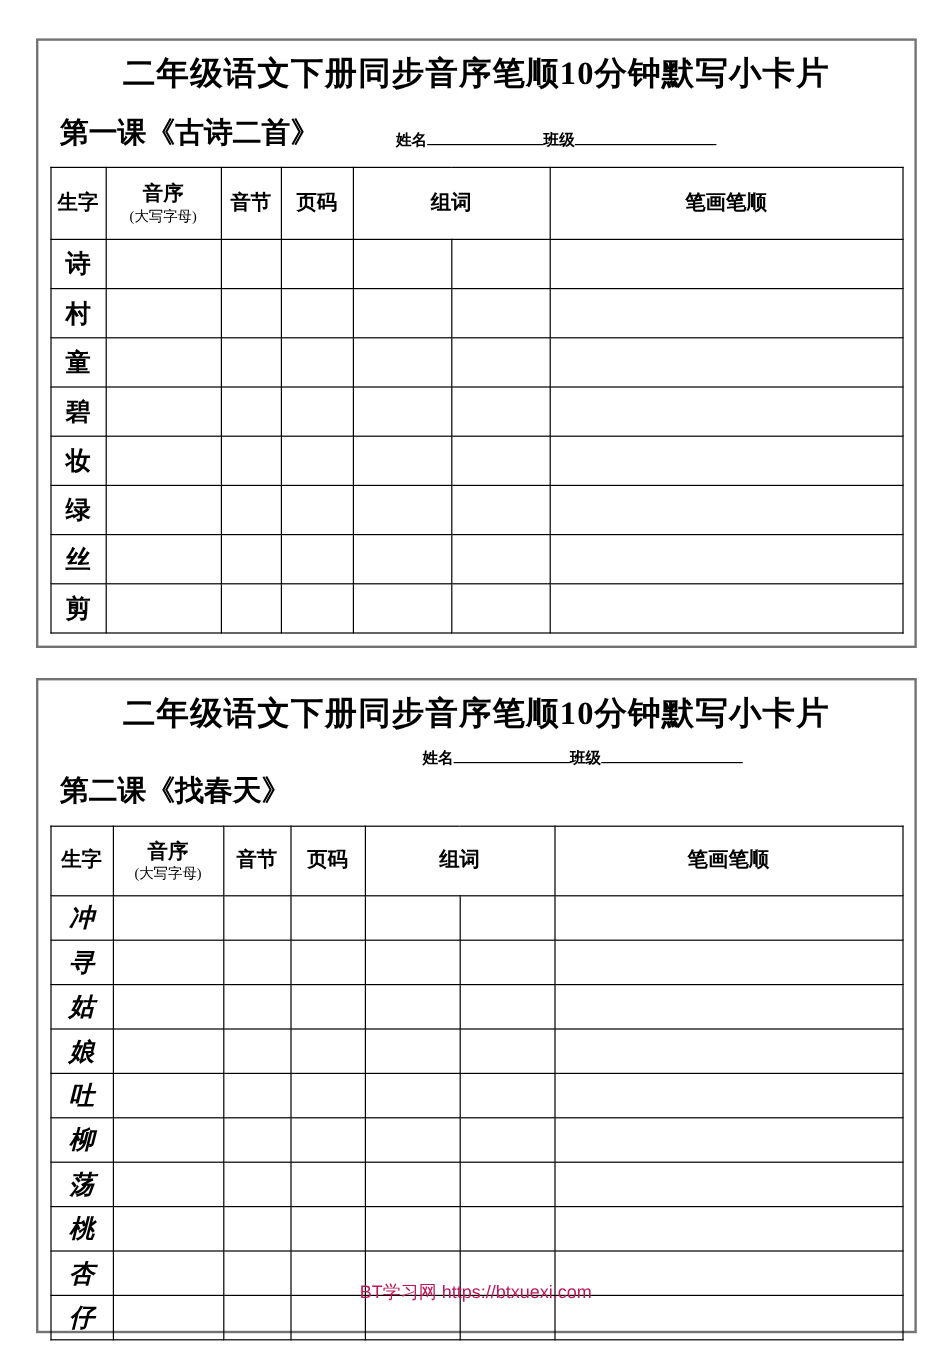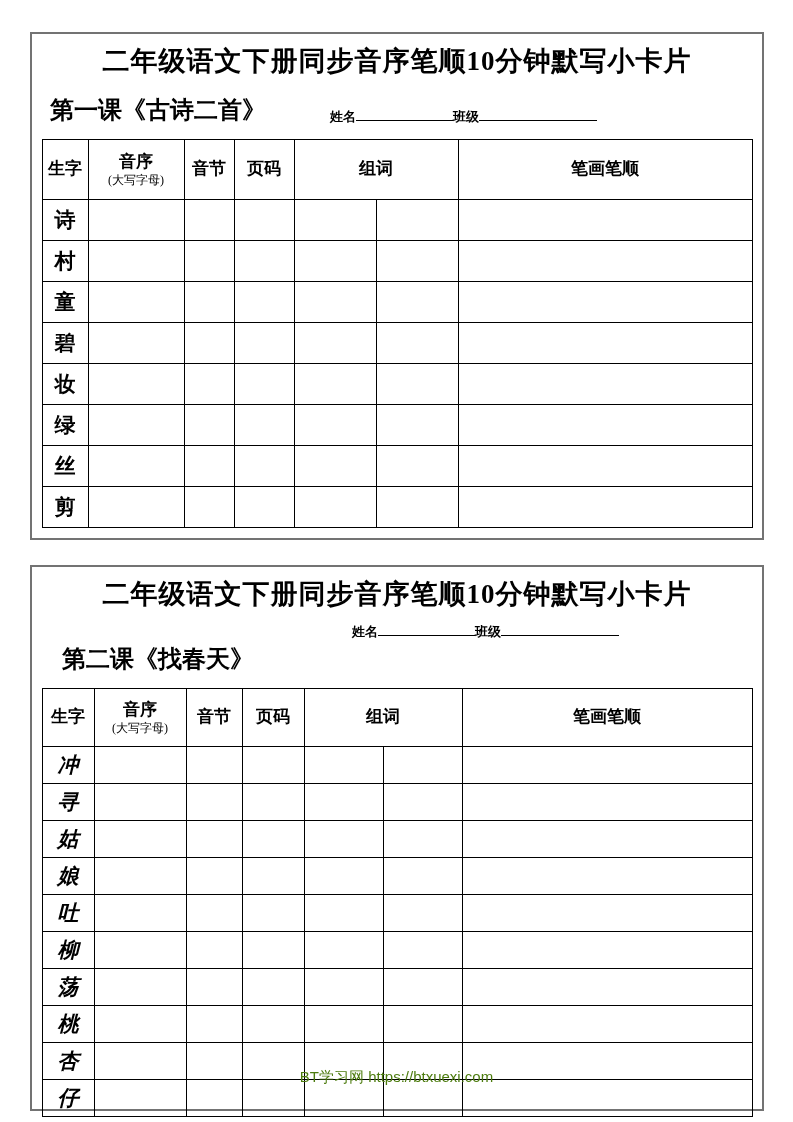--- a/index.html
+++ b/index.html
@@ -43,21 +43,21 @@
   }
   .name-class {
     font-weight: bold;
     font-size: 13px;
     white-space: nowrap;
   }
   .card-1 .name-class { margin-left: 64px; }
 
   
   .card-2 .name-line { margin-top: 10px; margin-left: 320px; }
-  .card-2 .lesson-line { margin-top: 2px; padding-left: 30px; }
+  .card-2 .lesson-line { margin-top: 2px; padding-left: 18px; }
 
   .blank {
     display: inline-block;
     border-bottom: 1.5px solid #000;
     height: 14px;
     vertical-align: baseline;
   }
   .blank-name { width: 97px; }
   .blank-class { width: 118px; }
 
@@ -95,21 +95,21 @@
   .card-2 td.char {
     font-style: italic;
     font-weight: bold;
   }
 
   .watermark {
     position: absolute;
     left: 0; right: 0;
     top: 1068px;
     text-align: center;
-    color: #4d7c0f;
+    color: #be185d;
     font-size: 15px;
     font-family: "Liberation Sans", "DejaVu Sans", sans-serif;
   }
 </style>
 </head>
 <body>
 
 <div class="card card-1">
   <div class="card-title">二年级语文下册同步音序笔顺10分钟默写小卡片</div>
 

